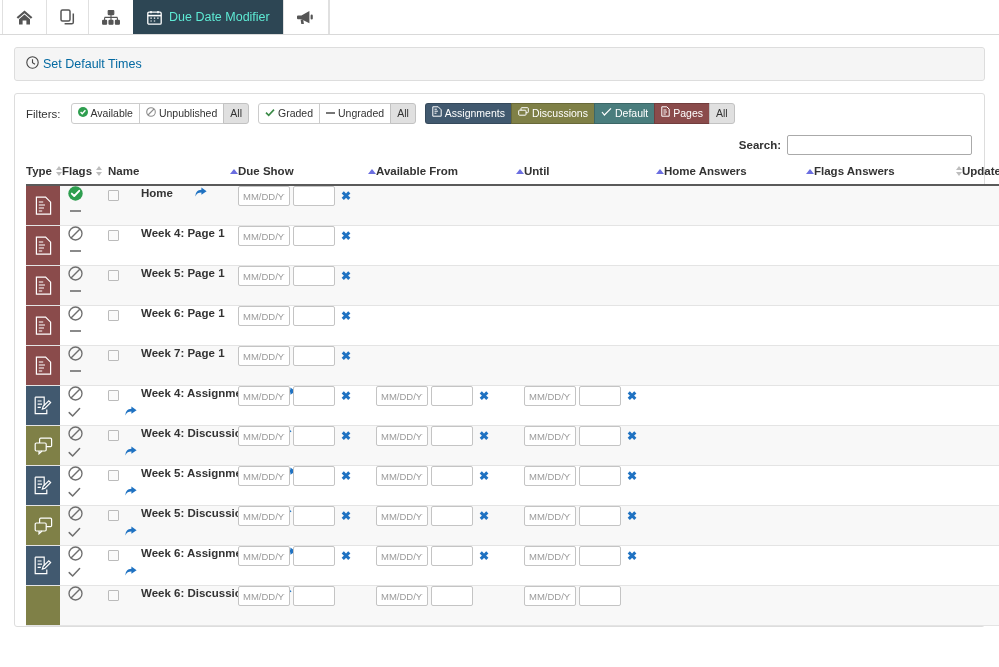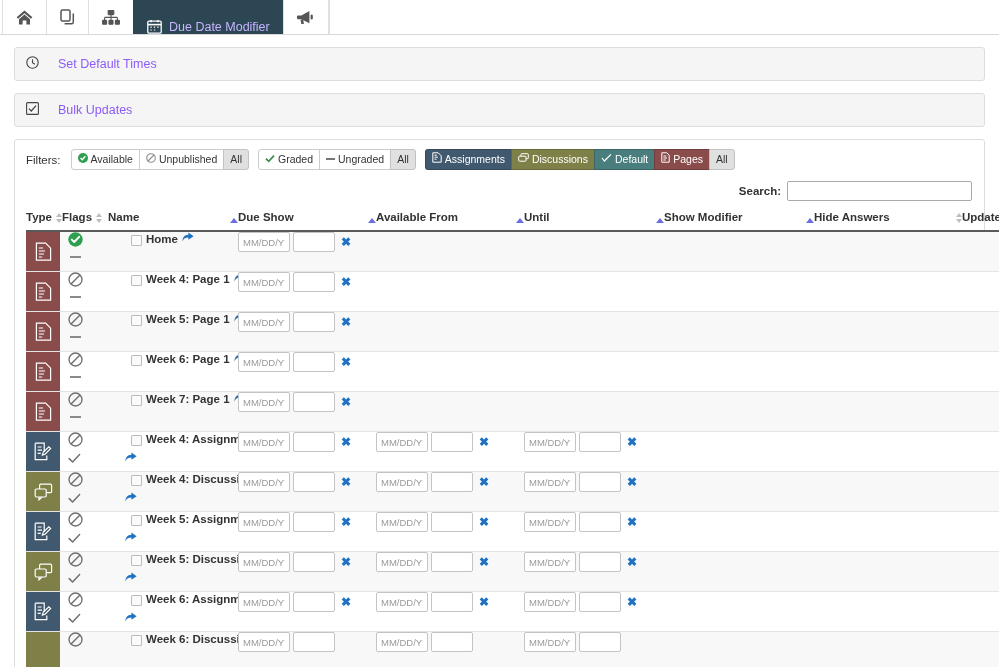--- a/index.html
+++ b/index.html
@@ -30,45 +30,44 @@
     padding: 0 13px;
     border-left: 1px solid #e0e0e0;
     border-right: 1px solid #e0e0e0;
     margin-left: -1px;
     color: #555;
     background: #ffffff;
   }
   .nav-tab:first-child { border-left: 1px solid #e0e0e0; }
   .nav-tab.active {
     background: #2d4654;
-    color: #c4b5fd;
+    color: #5eead4;
     border-left-color: #2d4654;
     border-right-color: #2d4654;
-    align-items: flex-end;
   }
   .nav-tab .tab-label { font-size: 12.5px; white-space: nowrap; }
   .nav-tab svg { display: block; }
   .nav-rest { flex: 1; border-left: 1px solid #e0e0e0; }
 
   
   .page { padding: 12px 14px 0 14px; }
 
   .panel {
     border: 1px solid #dddddd;
     border-radius: 3px;
     background: #f5f5f5;
     margin-bottom: 12px;
   }
   .panel-head {
     padding: 8px 11px;
     font-size: 12.5px;
-    color: #8b5cf6;
+    color: #0369a1;
     display: flex;
     align-items: center;
-    gap: 19px;
+    gap: 4px;
     background: #f5f5f5;
     border-radius: 3px;
   }
 
   
   .data-panel {
     border: 1px solid #dddddd;
     border-radius: 3px;
     background: #ffffff;
     margin-bottom: 0;
@@ -166,21 +165,21 @@
   th.th-type { width: 36px; font-size: 10px; padding-left: 2px; }
   th.th-flags { width: 46px; font-size: 10px; }
   th.th-name { width: 130px; }
   th.th-due { width: 138px; }
   th.th-avail { width: 148px; }
   th.th-until { width: 140px; }
   th.th-show { width: 150px; }
   th.th-hide { width: 148px; }
   th.th-update { width: 60px; }
 
-  .th-inner { display: flex; align-items: flex-end; gap: 4px; }
+  .th-inner { display: flex; align-items: center; gap: 4px; }
   .th-inner.spaced { justify-content: space-between; }
 
   
   .caret-up {
     width: 0; height: 0;
     border-left: 4px solid transparent;
     border-right: 4px solid transparent;
     border-bottom: 5px solid #6b6ee0;
     display: inline-block;
   }
@@ -218,21 +217,21 @@
   .sw-assignments { background: #41596f; }
   .sw-discussions { background: #7f8047; }
 
   
   td.c-flags { padding: 5px 0 0 2px; }
   .flags-wrap { display: flex; flex-direction: column; align-items: flex-start; gap: 3px; padding-left: 6px; }
   .flag-dash { width: 11px; height: 2px; background: #8a8a8a; margin-left: 2px; margin-top: 3px; }
 
   
   td.c-name { padding: 6px 4px 0 0; }
-  .name-line { display: flex; align-items: center; gap: 4px; margin-left: 23px; }
+  .name-line { display: flex; align-items: flex-end; gap: 22px; }
   .row-cb {
     width: 11px; height: 11px; margin: 2px 0 0 0;
     border: 1px solid #bbb; background: #fafafa; border-radius: 1px;
     flex: none; cursor: pointer;
   }
   .name-text { font-size: 11.5px; font-weight: bold; color: #333; line-height: 1.25; white-space: nowrap; }
   .link-arrow { color: #1f72c2; flex: none; cursor: pointer; }
   .sub-arrow { margin: 5px 0 0 17px; color: #1f72c2; cursor: pointer; }
 
   
@@ -321,31 +320,20 @@
       <span>
         <svg width="13" height="13" viewBox="0 0 13 13" fill="none" stroke="#444" stroke-width="1.1">
           <circle cx="6.5" cy="6.5" r="5.7"></circle>
           <path d="M6.5 3.2 V6.7 L9 8.2"></path>
         </svg>
       </span>
       <span>Set Default Times</span>
     </div>
   </div>
 
-  <div class="panel">
-    <div class="panel-head">
-      <span>
-        <svg width="13" height="13" viewBox="0 0 13 13" fill="none" stroke="#444" stroke-width="1.1">
-          <rect x="0.6" y="0.6" width="11.8" height="11.8" rx="1"></rect>
-          <path d="M3 6.6 L5.3 9 L10 3.6" stroke-width="1.3"></path>
-        </svg>
-      </span>
-      <span>Bulk Updates</span>
-    </div>
-  </div>
 
   <div class="data-panel">
 
     <div class="data-panel-body">
 
       <div class="filters-row">
         <span class="filters-label">Filters:</span>
 
         <div class="btn-group">
           <button class="fbtn">
@@ -476,27 +464,27 @@
               </span>
             </th>
             <th class="th-until">
               <span class="th-inner spaced">
                 <span>Until</span>
                 <span class="caret-up"></span>
               </span>
             </th>
             <th class="th-show">
               <span class="th-inner spaced">
-                <span>Show Modifier</span>
+                <span>Home Answers</span>
                 <span class="caret-up"></span>
               </span>
             </th>
             <th class="th-hide">
               <span class="th-inner spaced">
-                <span>Hide Answers</span>
+                <span>Flags Answers</span>
                 <span class="sort-both">
                     <i class="up"></i>
                     <i class="dn"></i>
                   </span>
               </span>
             </th>
             <th class="th-update">
               <span class="th-inner">
                 <span>Update</span>
 

